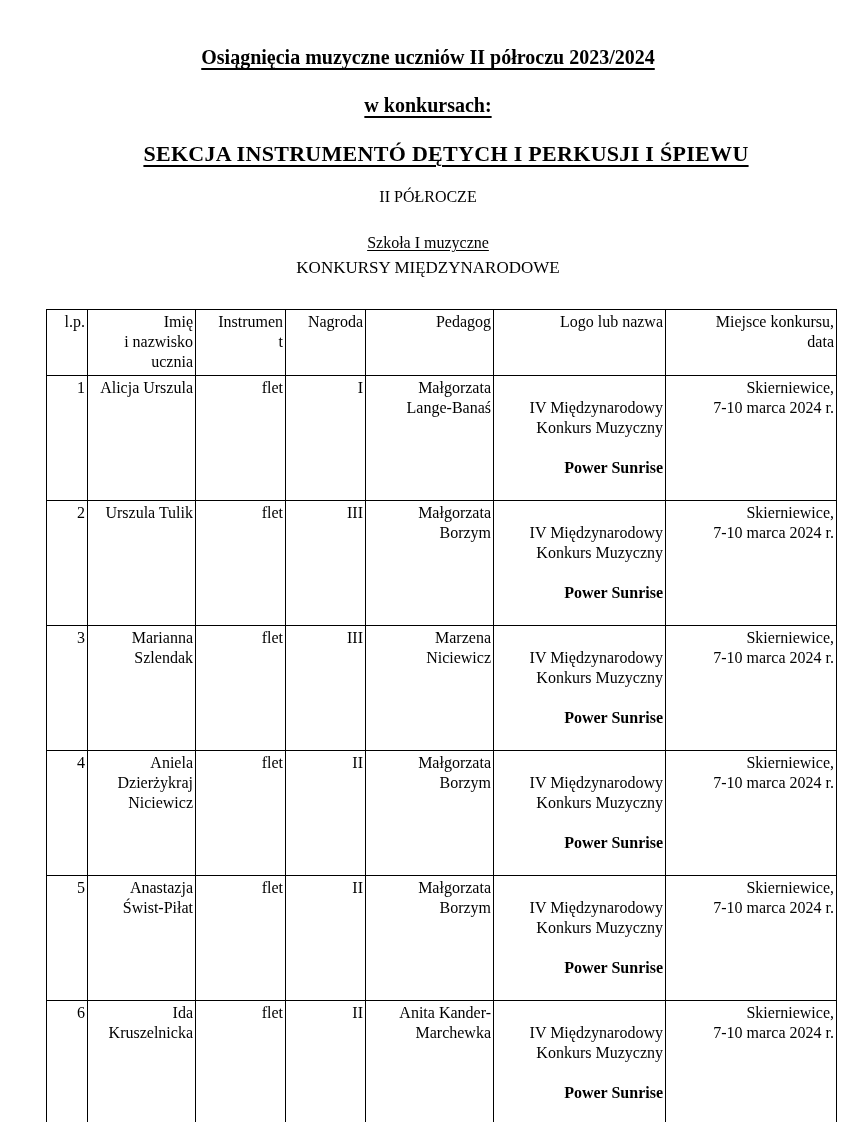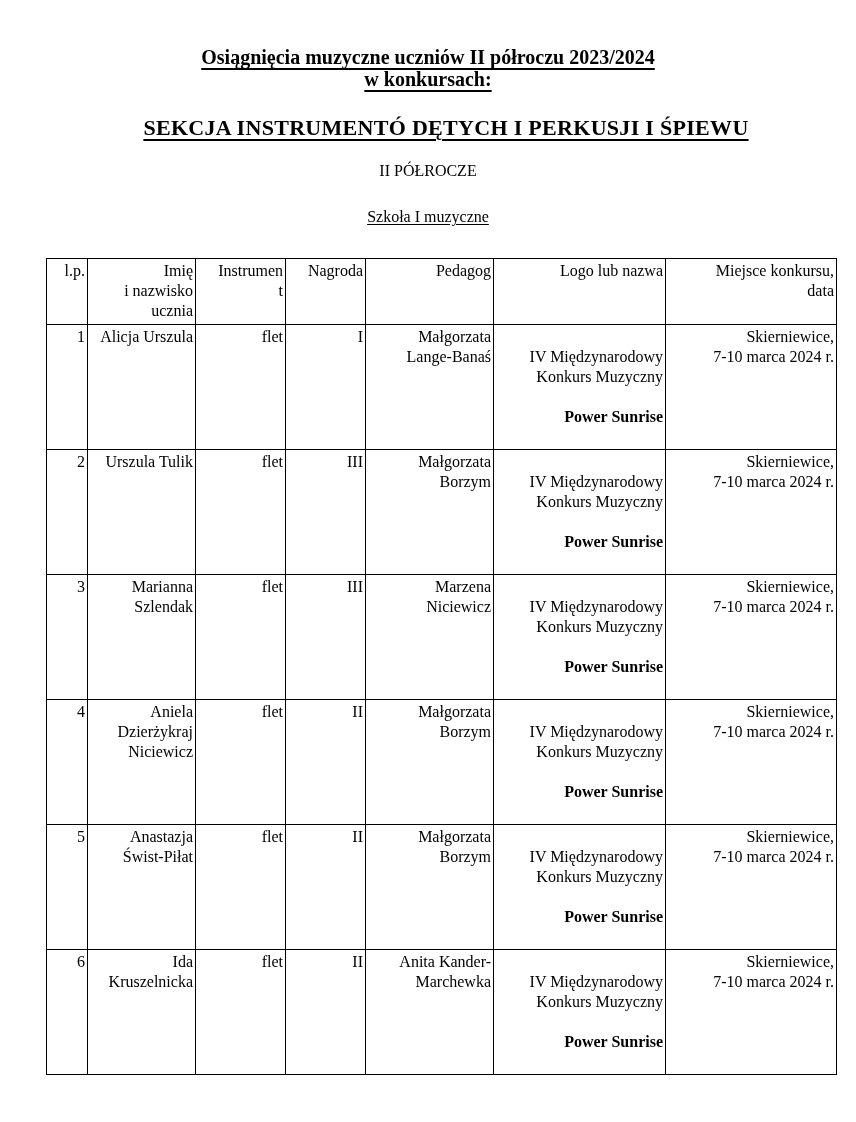--- a/index.html
+++ b/index.html
@@ -15,21 +15,21 @@
   .headings { text-align: center; }
   .title1 {
     padding-top: 46px;
     font-size: 20px; line-height: 22px; font-weight: bold;
   }
   .title1 span, .title2 span, .title3 span {
     text-decoration: underline;
     text-decoration-thickness: 2px;
     text-underline-offset: 4px;
   }
-  .title2 { font-size: 20px; line-height: 22px; font-weight: bold; }
+  .title2 { margin-top: 26px; font-size: 20px; line-height: 22px; font-weight: bold; }
   .title3 { margin-top: 26px; font-size: 22px; line-height: 24px; font-weight: bold; letter-spacing: 0.3px; padding-left: 36px; }
   .title4 { margin-top: 22px; font-size: 16px; line-height: 18px; font-weight: normal; }
   .subtitle1 { margin-top: 28px; font-size: 16px; line-height: 18px; }
   .subtitle1 span { text-decoration: underline; text-underline-offset: 2px; }
   .subtitle2 { margin-top: 6px; font-size: 17px; line-height: 19px; }
 
   table.results {
     margin: 32px 0 0 46px;
     width: 790px;
     border-collapse: collapse;
@@ -53,20 +53,21 @@
 <body>
 
 <div class="page">
 
   <div class="headings">
     <div class="title1"><span>Osiągnięcia muzyczne uczniów II półroczu 2023/2024</span></div>
     <div class="title2"><span>w konkursach:</span></div>
     <div class="title3"><span>SEKCJA INSTRUMENTÓ DĘTYCH I PERKUSJI I ŚPIEWU</span></div>
     <div class="title4">II PÓŁROCZE</div>
     <div class="subtitle1"><span>Szkoła I muzyczne</span></div>
+    <div class="subtitle2">KONKURSY MIĘDZYNARODOWE</div>
   </div>
 
   <table class="results">
     <colgroup>
       <col style="width:41px">
         <col style="width:108px">
         <col style="width:90px">
       <col style="width:80px">
         <col style="width:128px">
         <col style="width:172px">

